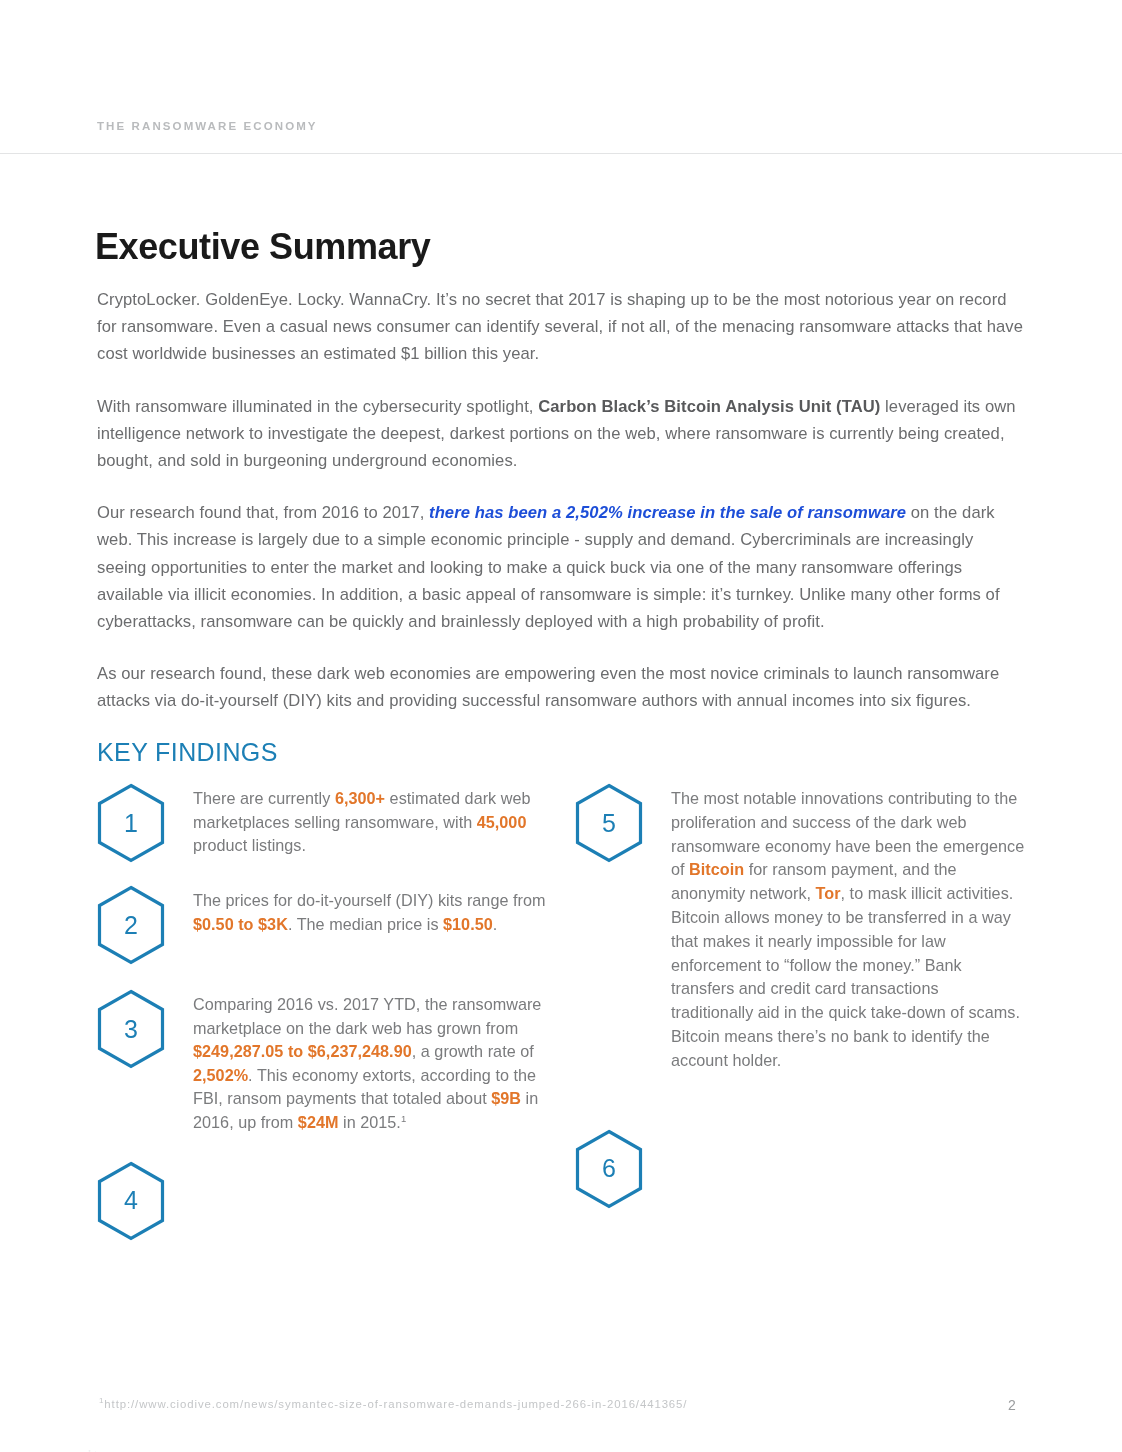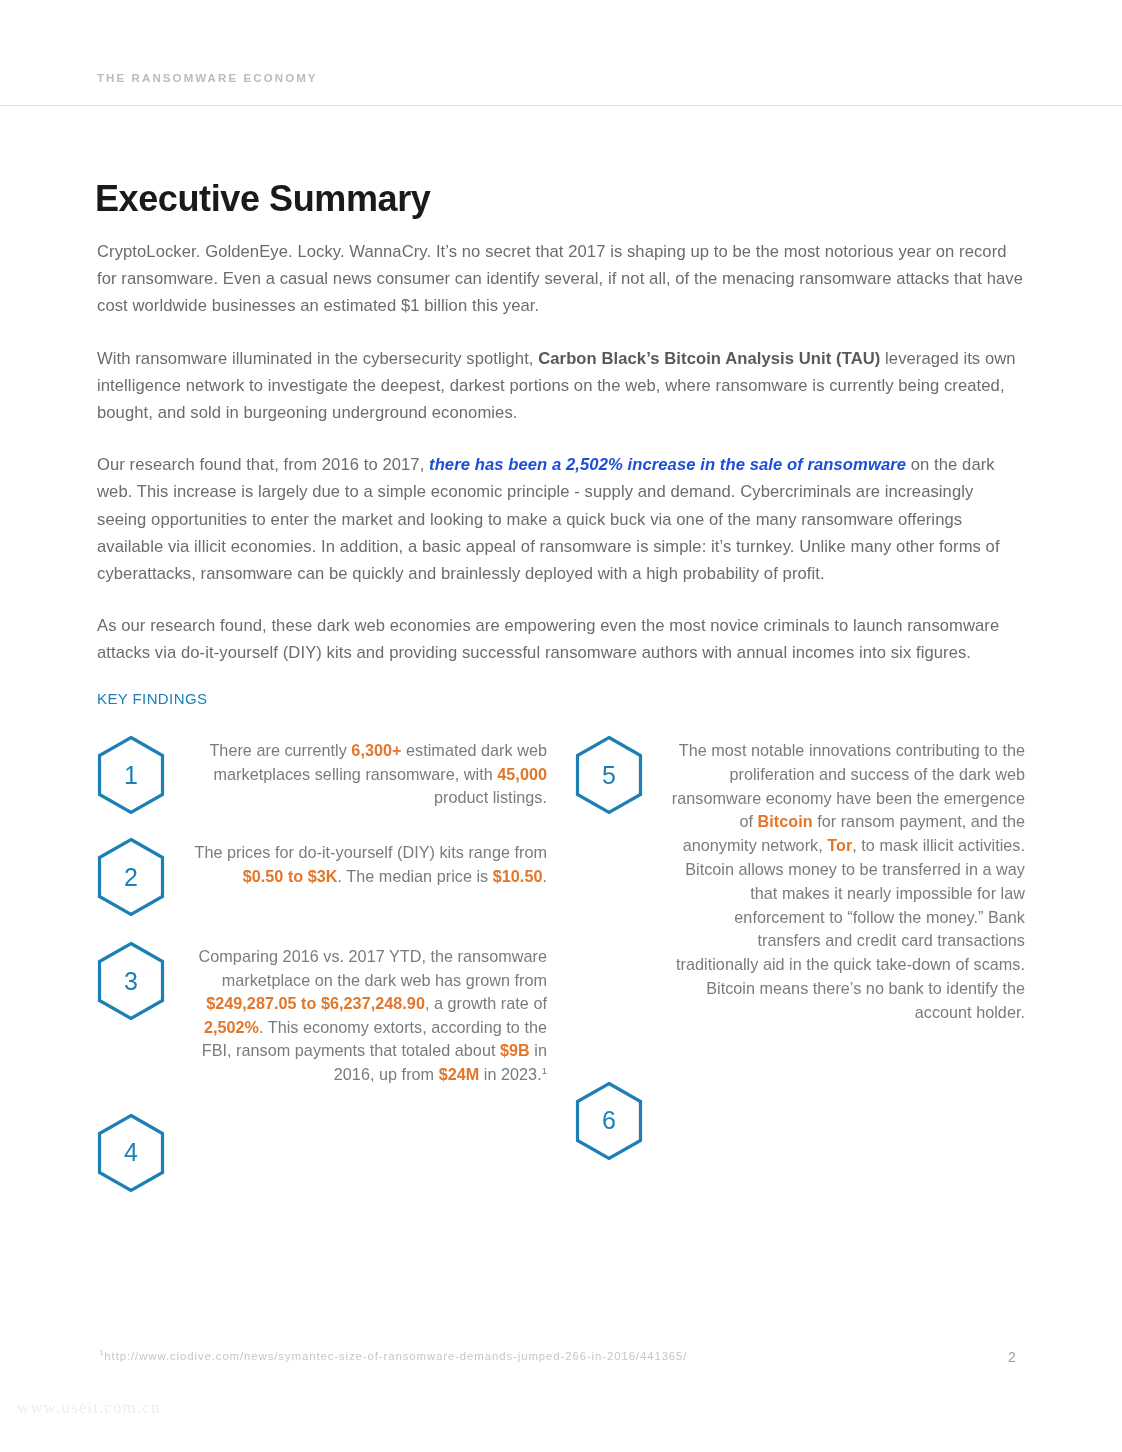--- a/index.html
+++ b/index.html
@@ -8,21 +8,21 @@
   body {
     width: 1122px;
     height: 1452px;
     background: #ffffff;
     font-family: "Liberation Sans", sans-serif;
     color: #58595b;
     position: relative;
     overflow: hidden;
   }
 
-  .page { position: relative; width: 1122px; height: 1395px; }
+  .page { position: relative; width: 1122px; height: 1395px; margin-top: 48px; }
 
   
   .running-header {
     position: absolute;
     left: 97px;
     top: 72px;
     font-size: 11.5px;
     letter-spacing: 2.1px;
     font-weight: 600;
     color: #b9bbbd;
@@ -70,21 +70,21 @@
     font-style: italic;
     color: #1d4ed8;
     text-align: right;
   }
 
   
   .key-findings-heading {
     position: absolute;
     left: 97px;
     top: 690px;
-    font-size: 15px;
+    font-size: 25px;
     font-weight: normal;
     letter-spacing: 0.4px;
     color: #1c7fb5;
   }
 
   
   .findings {
     position: absolute;
     left: 97px;
     top: 733px;
@@ -131,21 +131,20 @@
     letter-spacing: 0;
   }
 
   .finding-text {
     flex: 1 1 auto;
     font-size: 16.2px;
     line-height: 23.6px;
     color: #7a7b7d;
     padding-top: 6px;
     letter-spacing: 0.002em;
-    text-align: right;
   }
   .finding-text b {
     color: #e2762a;
     font-weight: bold;
   }
   .finding-text sup {
     font-size: 9.5px;
     vertical-align: super;
     line-height: 0;
   }
@@ -257,21 +256,21 @@
         <div class="finding-inner">
           <div class="hex-wrap">
             <div class="hex">
               <svg viewBox="0 0 68 80" xmlns="http://www.w3.org/2000/svg">
                 <polygon points="34,2.5 65.5,20.5 65.5,59.5 34,77.5 2.5,59.5 2.5,20.5" fill="none" stroke="#1C7FB5" stroke-width="3.2" stroke-linejoin="miter"></polygon>
               </svg>
               <div class="hex-num">3</div>
             </div>
           </div>
           <div class="finding-text">
-            <span>Comparing 2016 vs. 2017 YTD, the ransomware marketplace on the dark web has grown from </span><b>$249,287.05 to $6,237,248.90</b><span>, a growth rate of </span><b>2,502%</b><span>. This economy extorts, according to the FBI, ransom payments that totaled about </span><b>$9B</b><span> in 2016, up from </span><b>$24M</b><span> in 2023.</span><sup>1</sup>
+            <span>Comparing 2016 vs. 2017 YTD, the ransomware marketplace on the dark web has grown from </span><b>$249,287.05 to $6,237,248.90</b><span>, a growth rate of </span><b>2,502%</b><span>. This economy extorts, according to the FBI, ransom payments that totaled about </span><b>$9B</b><span> in 2016, up from </span><b>$24M</b><span> in 2015.</span><sup>1</sup>
           </div>
         </div>
       </div>
 
       <div class="finding f4">
         <div class="finding-inner">
           <div class="hex-wrap">
             <div class="hex">
               <svg viewBox="0 0 68 80" xmlns="http://www.w3.org/2000/svg">
                 <polygon points="34,2.5 65.5,20.5 65.5,59.5 34,77.5 2.5,59.5 2.5,20.5" fill="none" stroke="#1C7FB5" stroke-width="3.2" stroke-linejoin="miter"></polygon>

